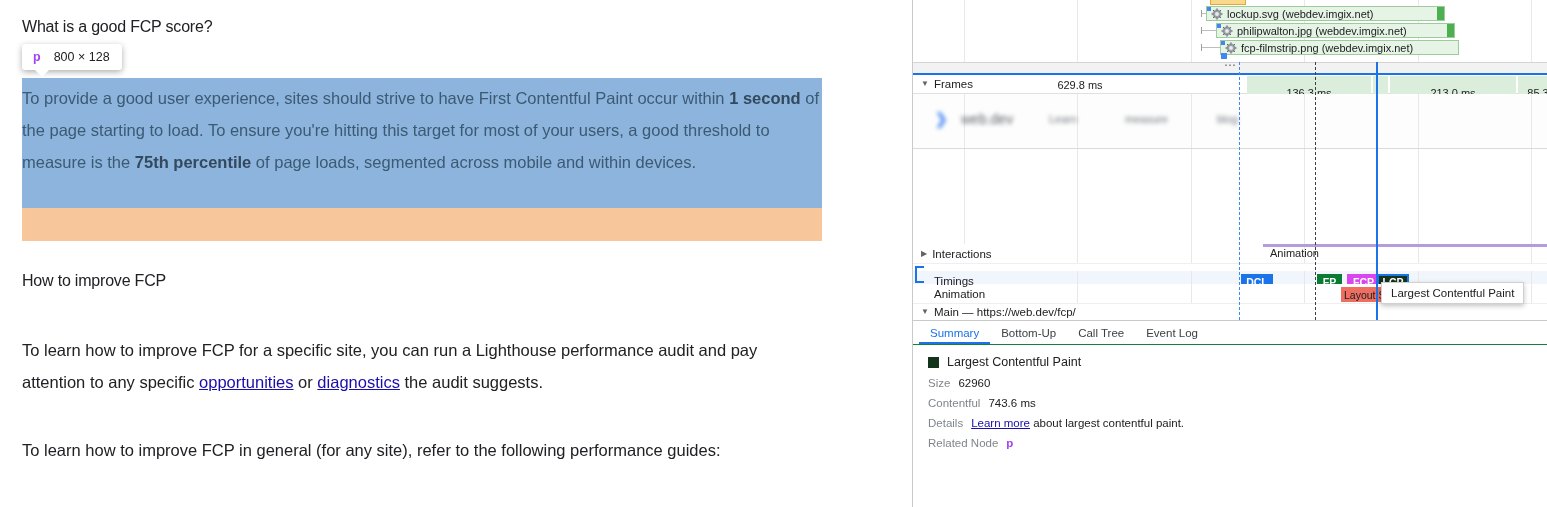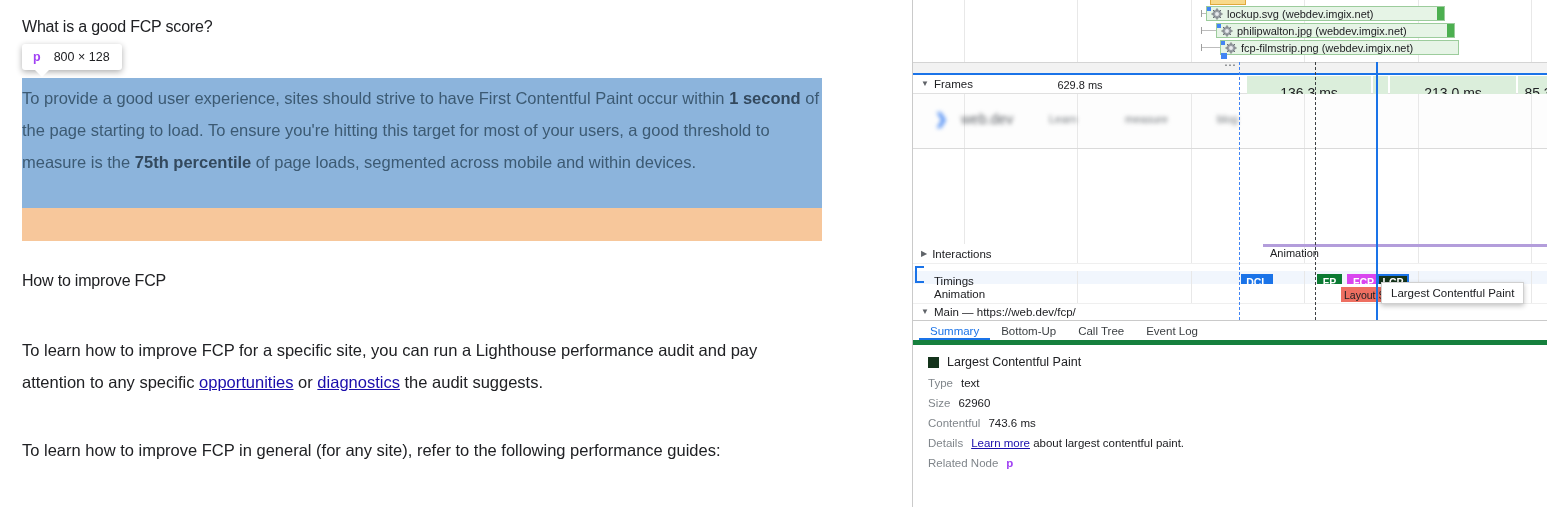--- a/index.html
+++ b/index.html
@@ -163,21 +163,21 @@
     height: 100%;
     display: flex; align-items: center; gap: 5px;
     font-size: 11.5px; color: #202124;
     z-index: 3;
   }
   .tri { font-size: 8px; color: #5f6368; line-height: 1; }
   .frame-cell {
     position: absolute; top: 1px; height: 34px;
     background: #dbeedb;
     display: flex; align-items: center; justify-content: center;
-    font-size: 14px; color: #202124;
+    font-size: 11px; color: #202124;
   }
   .frame-plain {
     position: absolute; top: 1px; height: 17px;
     display: flex; align-items: center; justify-content: center;
     font-size: 11px; color: #202124;
   }
 
   
   #filmstrip {
     position: absolute; left: 0; top: 94px;
@@ -283,21 +283,21 @@
 
   
   #drawer {
     position: absolute; left: 0; top: 320px;
     width: 635px; height: 187px;
     background: #ffffff;
     border-top: 1px solid #cacaca;
   }
   #tabstrip {
     position: relative; height: 24px;
-    border-bottom: 5px solid #15803d;
+    border-bottom: 1px solid #15803d;
     display: flex; align-items: stretch;
     padding-left: 6px;
   }
   .tab {
     display: flex; align-items: center;
     padding: 0 11px;
     font-size: 11.5px; color: #3c4043;
     cursor: default;
   }
   .tab.active { color: #1a73e8; box-shadow: inset 0 -2px 0 #1a73e8; }
@@ -540,24 +540,20 @@
           <span>Event Log</span>
         </div>
       </div>
 
       <div id="detail-title">
         <span id="detail-swatch"></span>
         <span>Largest Contentful Paint</span>
       </div>
 
       <div class="detail-row">
-        <span class="detail-key">Type</span>
-        <span class="detail-val">text</span>
-      </div>
-      <div class="detail-row">
         <span class="detail-key">Size</span>
         <span class="detail-val">62960</span>
       </div>
       <div class="detail-row">
         <span class="detail-key">Contentful</span>
         <span class="detail-val">743.6 ms</span>
       </div>
       <div class="detail-row">
         <span class="detail-key">Details</span>
         <span class="detail-val"><a href="#">Learn more</a><span> about largest contentful paint.</span></span>

